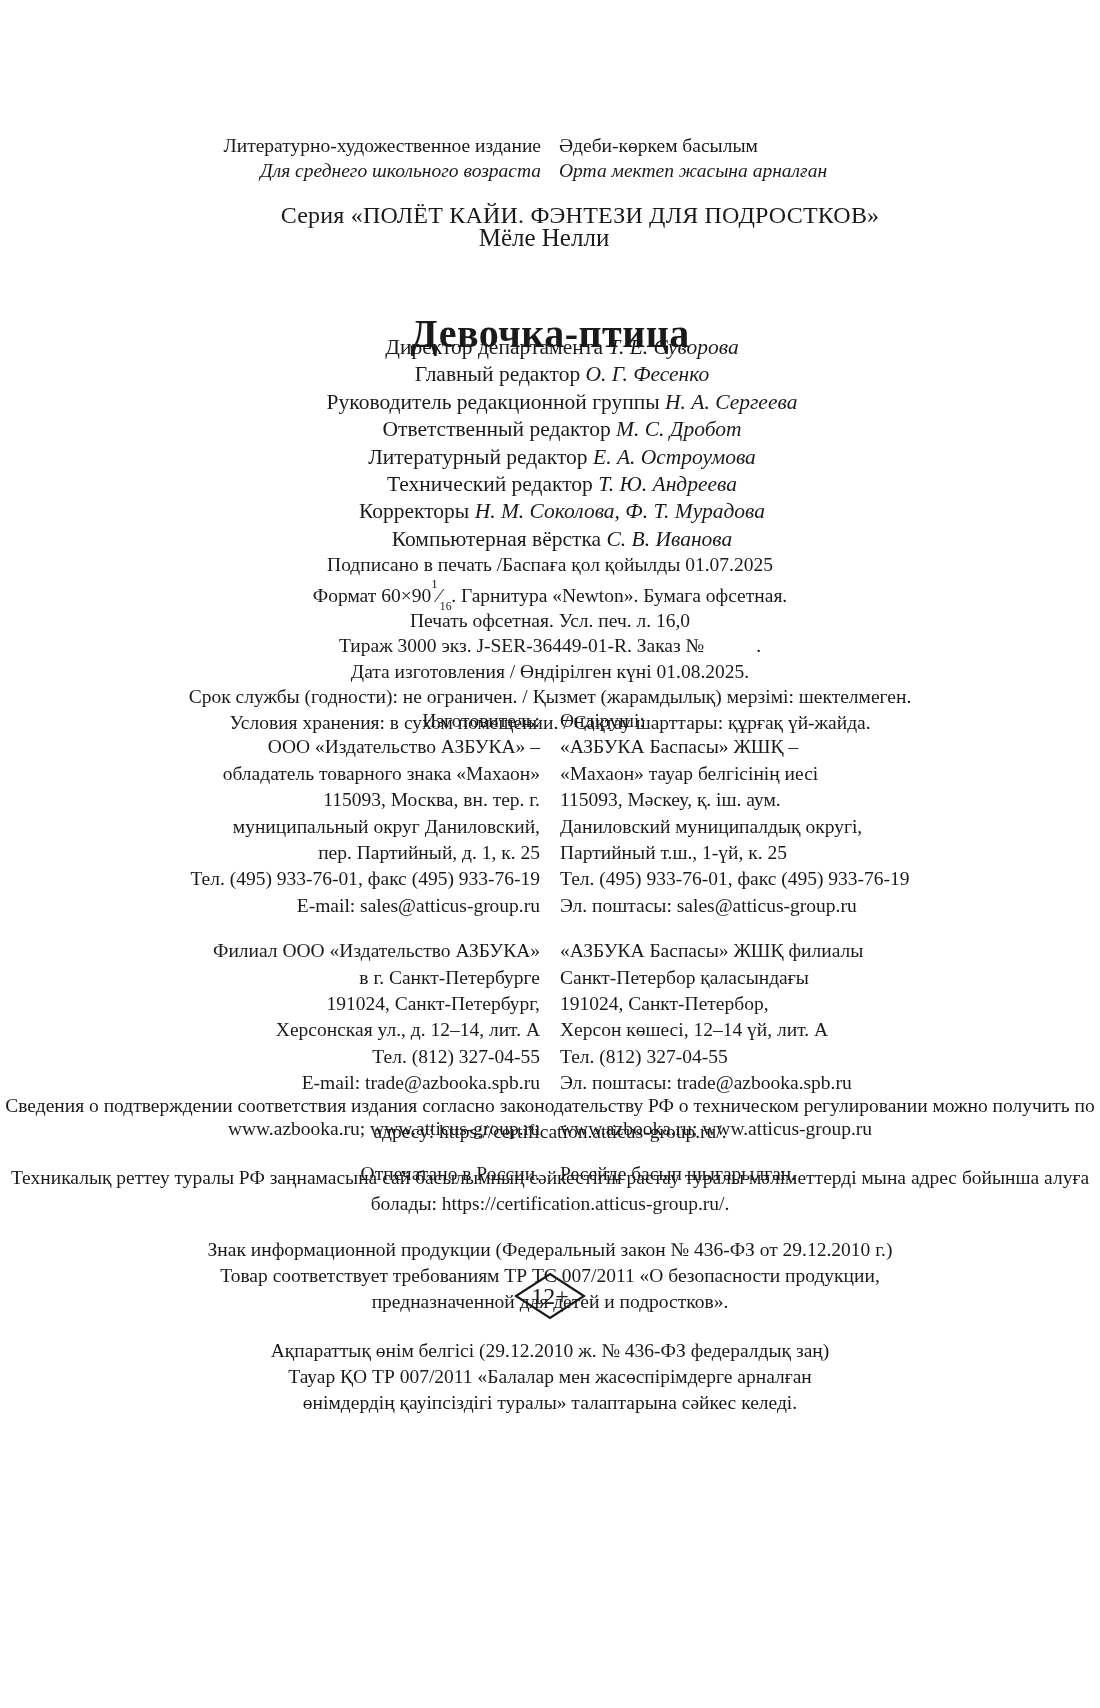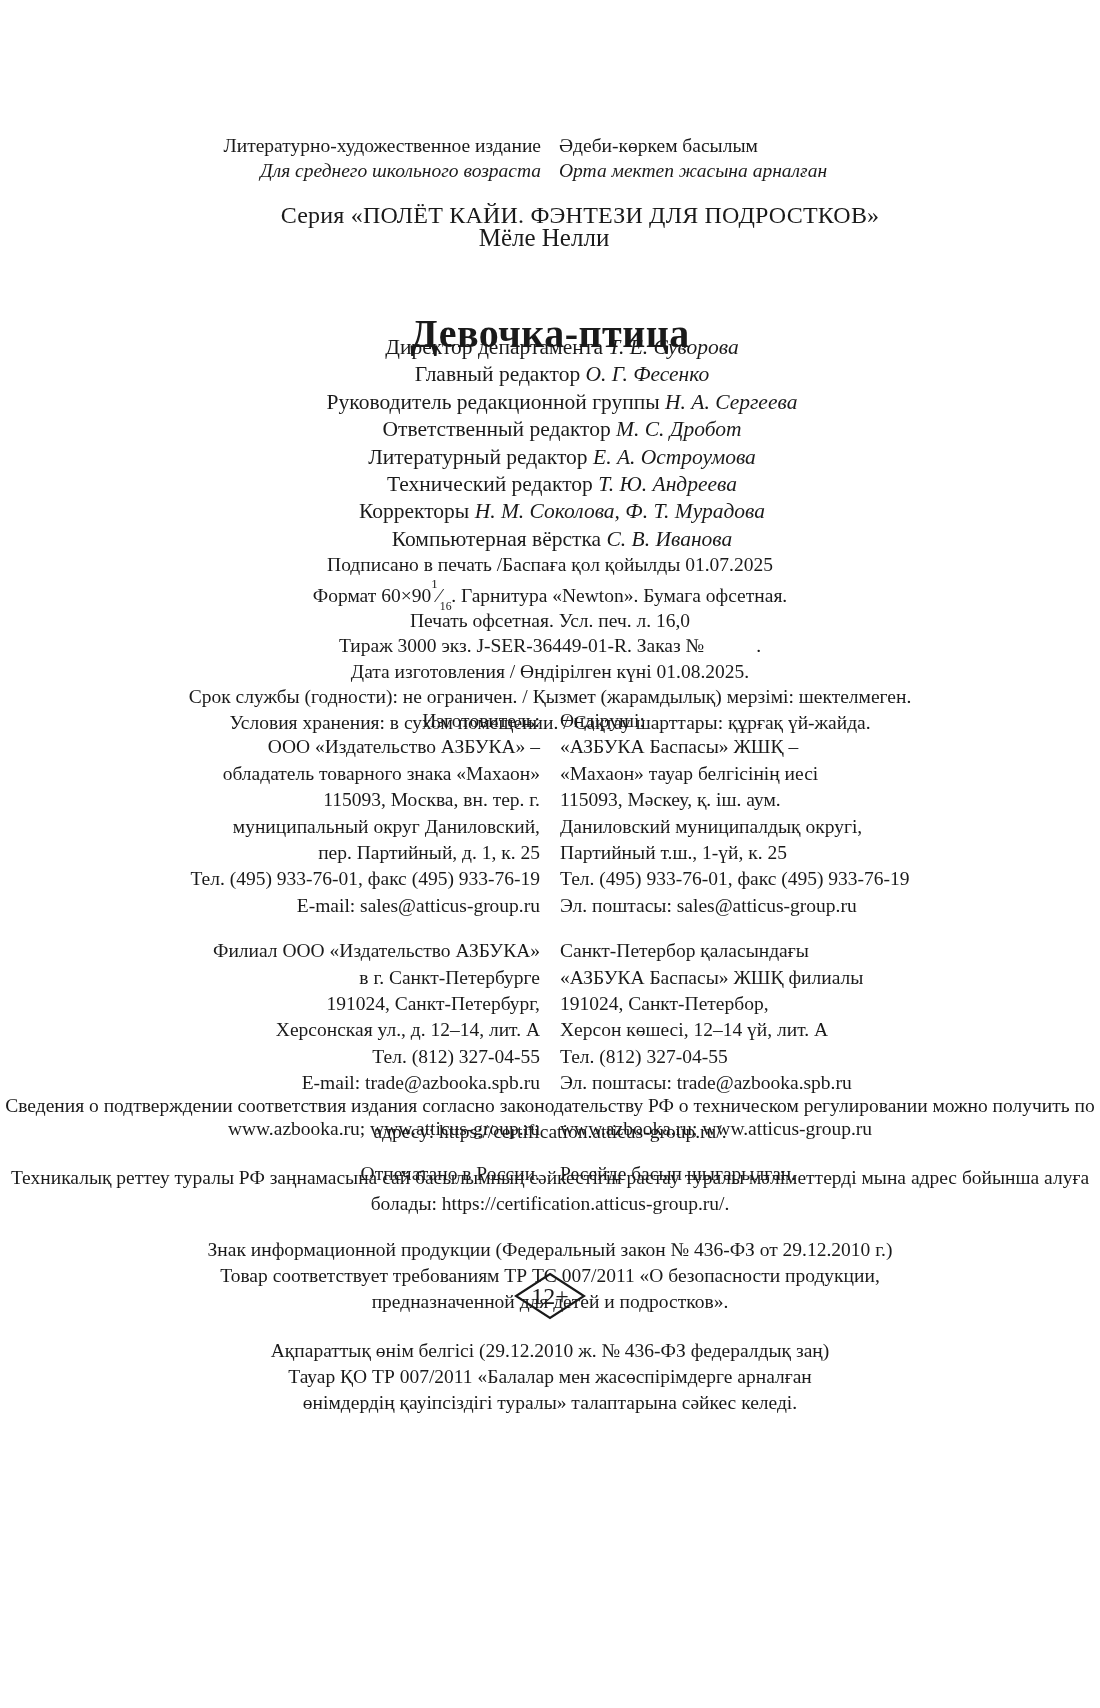--- a/index.html
+++ b/index.html
@@ -291,22 +291,22 @@
         <div>Өндіруші:</div>
         <div>«АЗБУКА Баспасы» ЖШҚ –</div>
         <div>«Махаон» тауар белгісінің иесі</div>
         <div>115093, Мәскеу, қ. іш. аум.</div>
         <div>Даниловский муниципалдық округі,</div>
         <div>Партийный т.ш., 1-үй, к. 25</div>
         <div>Тел. (495) 933-76-01, факс (495) 933-76-19</div>
         <div>Эл. поштасы: sales@atticus-group.ru</div>
       </div>
       <div class="addr-group">
+        <div>«АЗБУКА Баспасы» ЖШҚ филиалы</div>
         <div>Санкт-Петербор қаласындағы</div>
-        <div>«АЗБУКА Баспасы» ЖШҚ филиалы</div>
         <div>191024, Санкт-Петербор,</div>
         <div>Херсон көшесі, 12–14 үй, лит. А</div>
         <div>Тел. (812) 327-04-55</div>
         <div>Эл. поштасы: trade@azbooka.spb.ru</div>
       </div>
       <div class="addr-group">
         <div>www.azbooka.ru; www.atticus-group.ru</div>
       </div>
       <div class="addr-group">
         <div>Ресейде басып шығарылған.</div>

